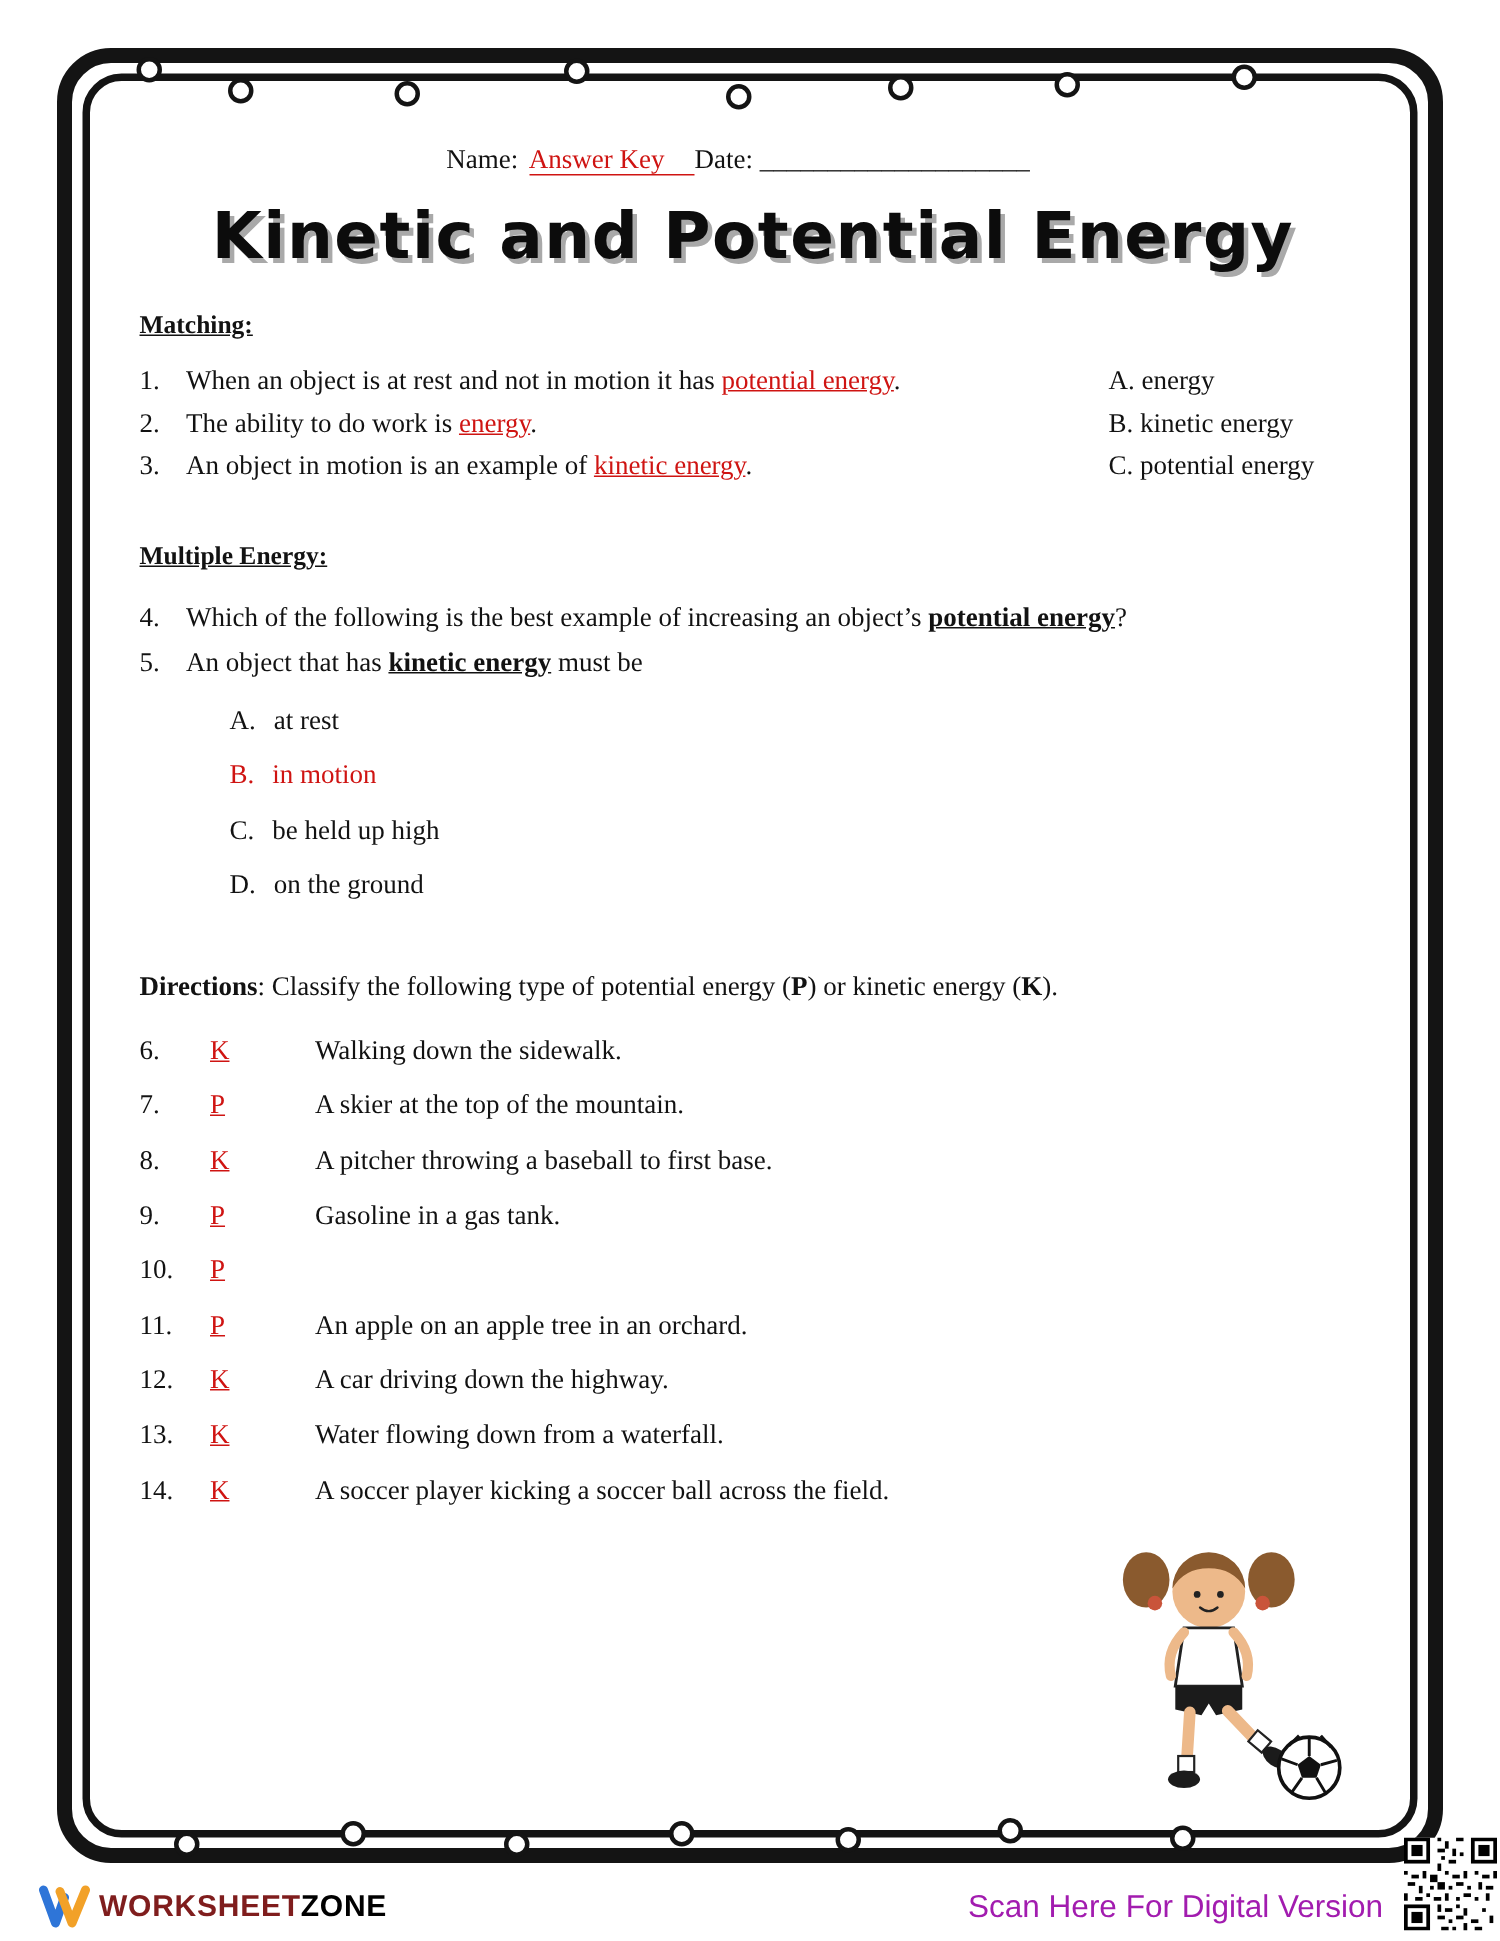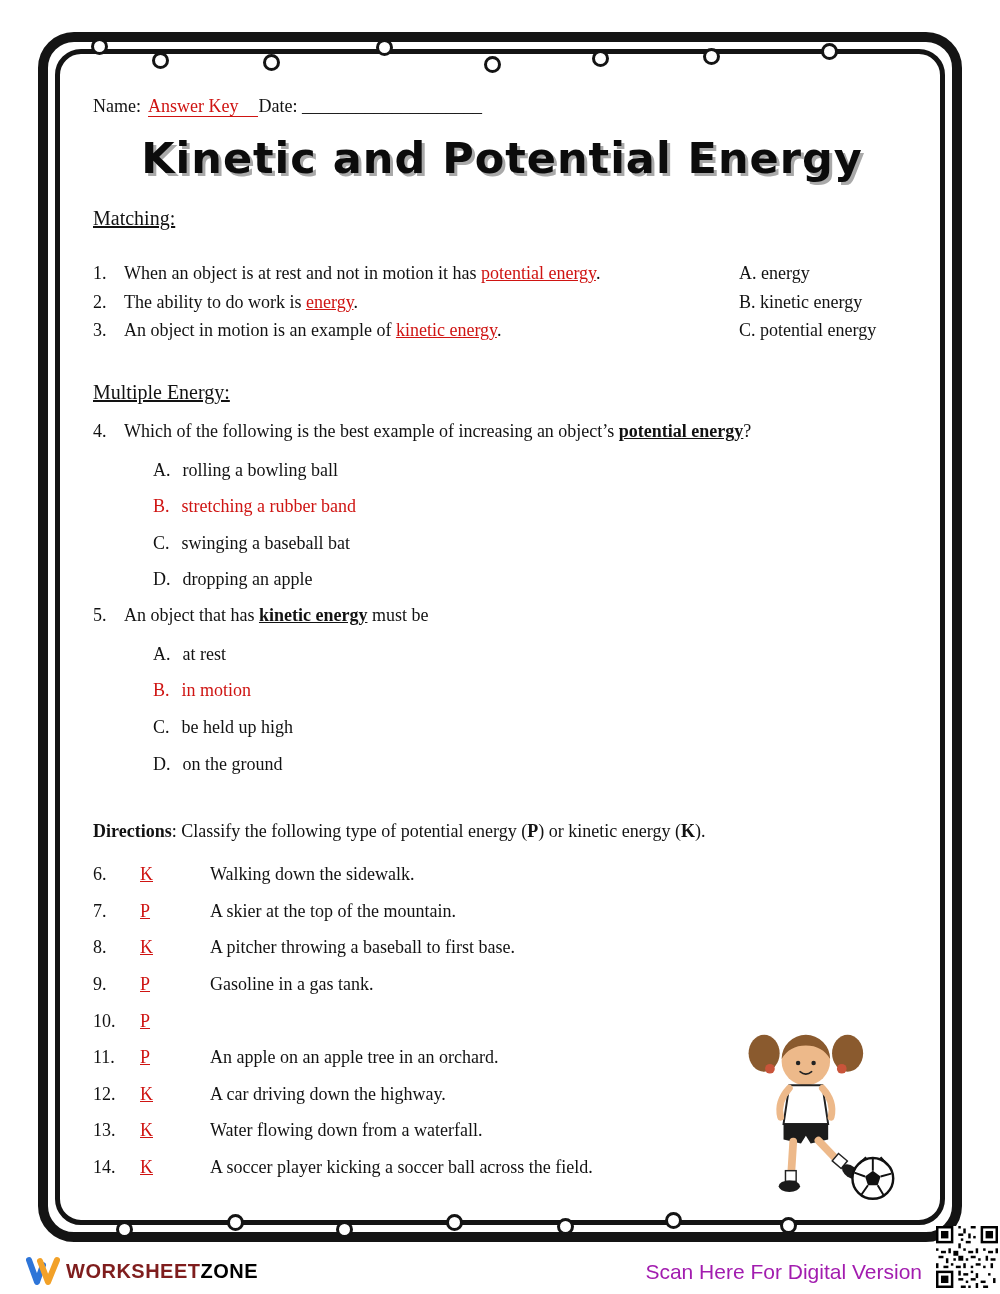--- a/index.html
+++ b/index.html
@@ -8,34 +8,34 @@
 
   
   .frame { position:absolute; left:38px; top:32px; width:924px; height:1210px;
            border:10px solid #141414; border-radius:36px; }
   .frame::after { content:""; position:absolute; inset:7px; border:5px solid #141414; border-radius:26px; }
   .hole { position:absolute; width:17px; height:17px; border:3px solid #141414; background:#fff; border-radius:50%; z-index:5; }
 
   .content { position:absolute; left:93px; top:96px; width:818px; font-size:18px; z-index:3; }
 
   
-  .name-row { display:flex; justify-content:flex-start; font-size:18px; }
+  .name-row { display:flex; justify-content:center; font-size:18px; }
   .answer-key { color:#cf1412; border-bottom:1.6px solid #cf1412; padding-right:20px; margin-left:7px; }
   .date-wrap { margin-right:20px; }
 
   
   .title { text-align:center; margin-top:16px; font-family:"DejaVu Sans", sans-serif;
            font-weight:800; font-size:43px; letter-spacing:1px; color:#0c0c0c;
            text-shadow:3px 3px 0 #a9a9a9; height:62px; }
 
-  .heading { font-weight:normal; text-decoration:underline; font-size:20px; }
+  .heading { font-weight:bold; text-decoration:underline; font-size:17px; }
   .h-matching { margin-top:12px; height:24px; }
   .h-mc { margin-top:36px; height:24px; }
 
-  .match-wrap { display:flex; margin-top:28px;align-items:flex-end; }
+  .match-wrap { display:flex; margin-top:8px;align-items:flex-end; }
   .match-qs { flex:1; }
   .m-row { line-height:28.5px; }
   .qnum { display:inline-block; width:31px; }
   .red { color:#cf1412; }
   .ul-red { color:#cf1412; text-decoration:underline; }
   .match-opts { width:172px; }
   .opt { line-height:28.5px; }
 
   .q-stem { margin-top:13px; line-height:26px; }
   .q5-stem { margin-top:4px; line-height:26px; }
@@ -119,26 +119,20 @@
       <div class="opt">A. energy</div>
       <div class="opt">B. kinetic energy</div>
       <div class="opt">C. potential energy</div>
     </div>
   </div>
 
   <div class="heading h-mc">Multiple Energy:</div>
 
   <div class="q-stem">
     <span class="qnum">4.</span><span>Which of the following is the best example of increasing an object’s </span><span class="bold-ul">potential energy</span><span>?</span>
-  </div>
-  <div class="choices">
-    <div class="choice"><span class="clabel">A.</span><span>rolling a bowling ball</span></div>
-    <div class="choice red"><span class="clabel">B.</span><span>stretching a rubber band</span></div>
-    <div class="choice"><span class="clabel">C.</span><span>swinging a baseball bat</span></div>
-    <div class="choice"><span class="clabel">D.</span><span>dropping an apple</span></div>
   </div>
 
   <div class="q5-stem">
     <span class="qnum">5.</span><span>An object that has </span><span class="bold-ul">kinetic energy</span><span> must be</span>
   </div>
   <div class="choices">
     <div class="choice"><span class="clabel">A.</span><span>at rest</span></div>
     <div class="choice red"><span class="clabel">B.</span><span>in motion</span></div>
     <div class="choice"><span class="clabel">C.</span><span>be held up high</span></div>
     <div class="choice"><span class="clabel">D.</span><span>on the ground</span></div>

